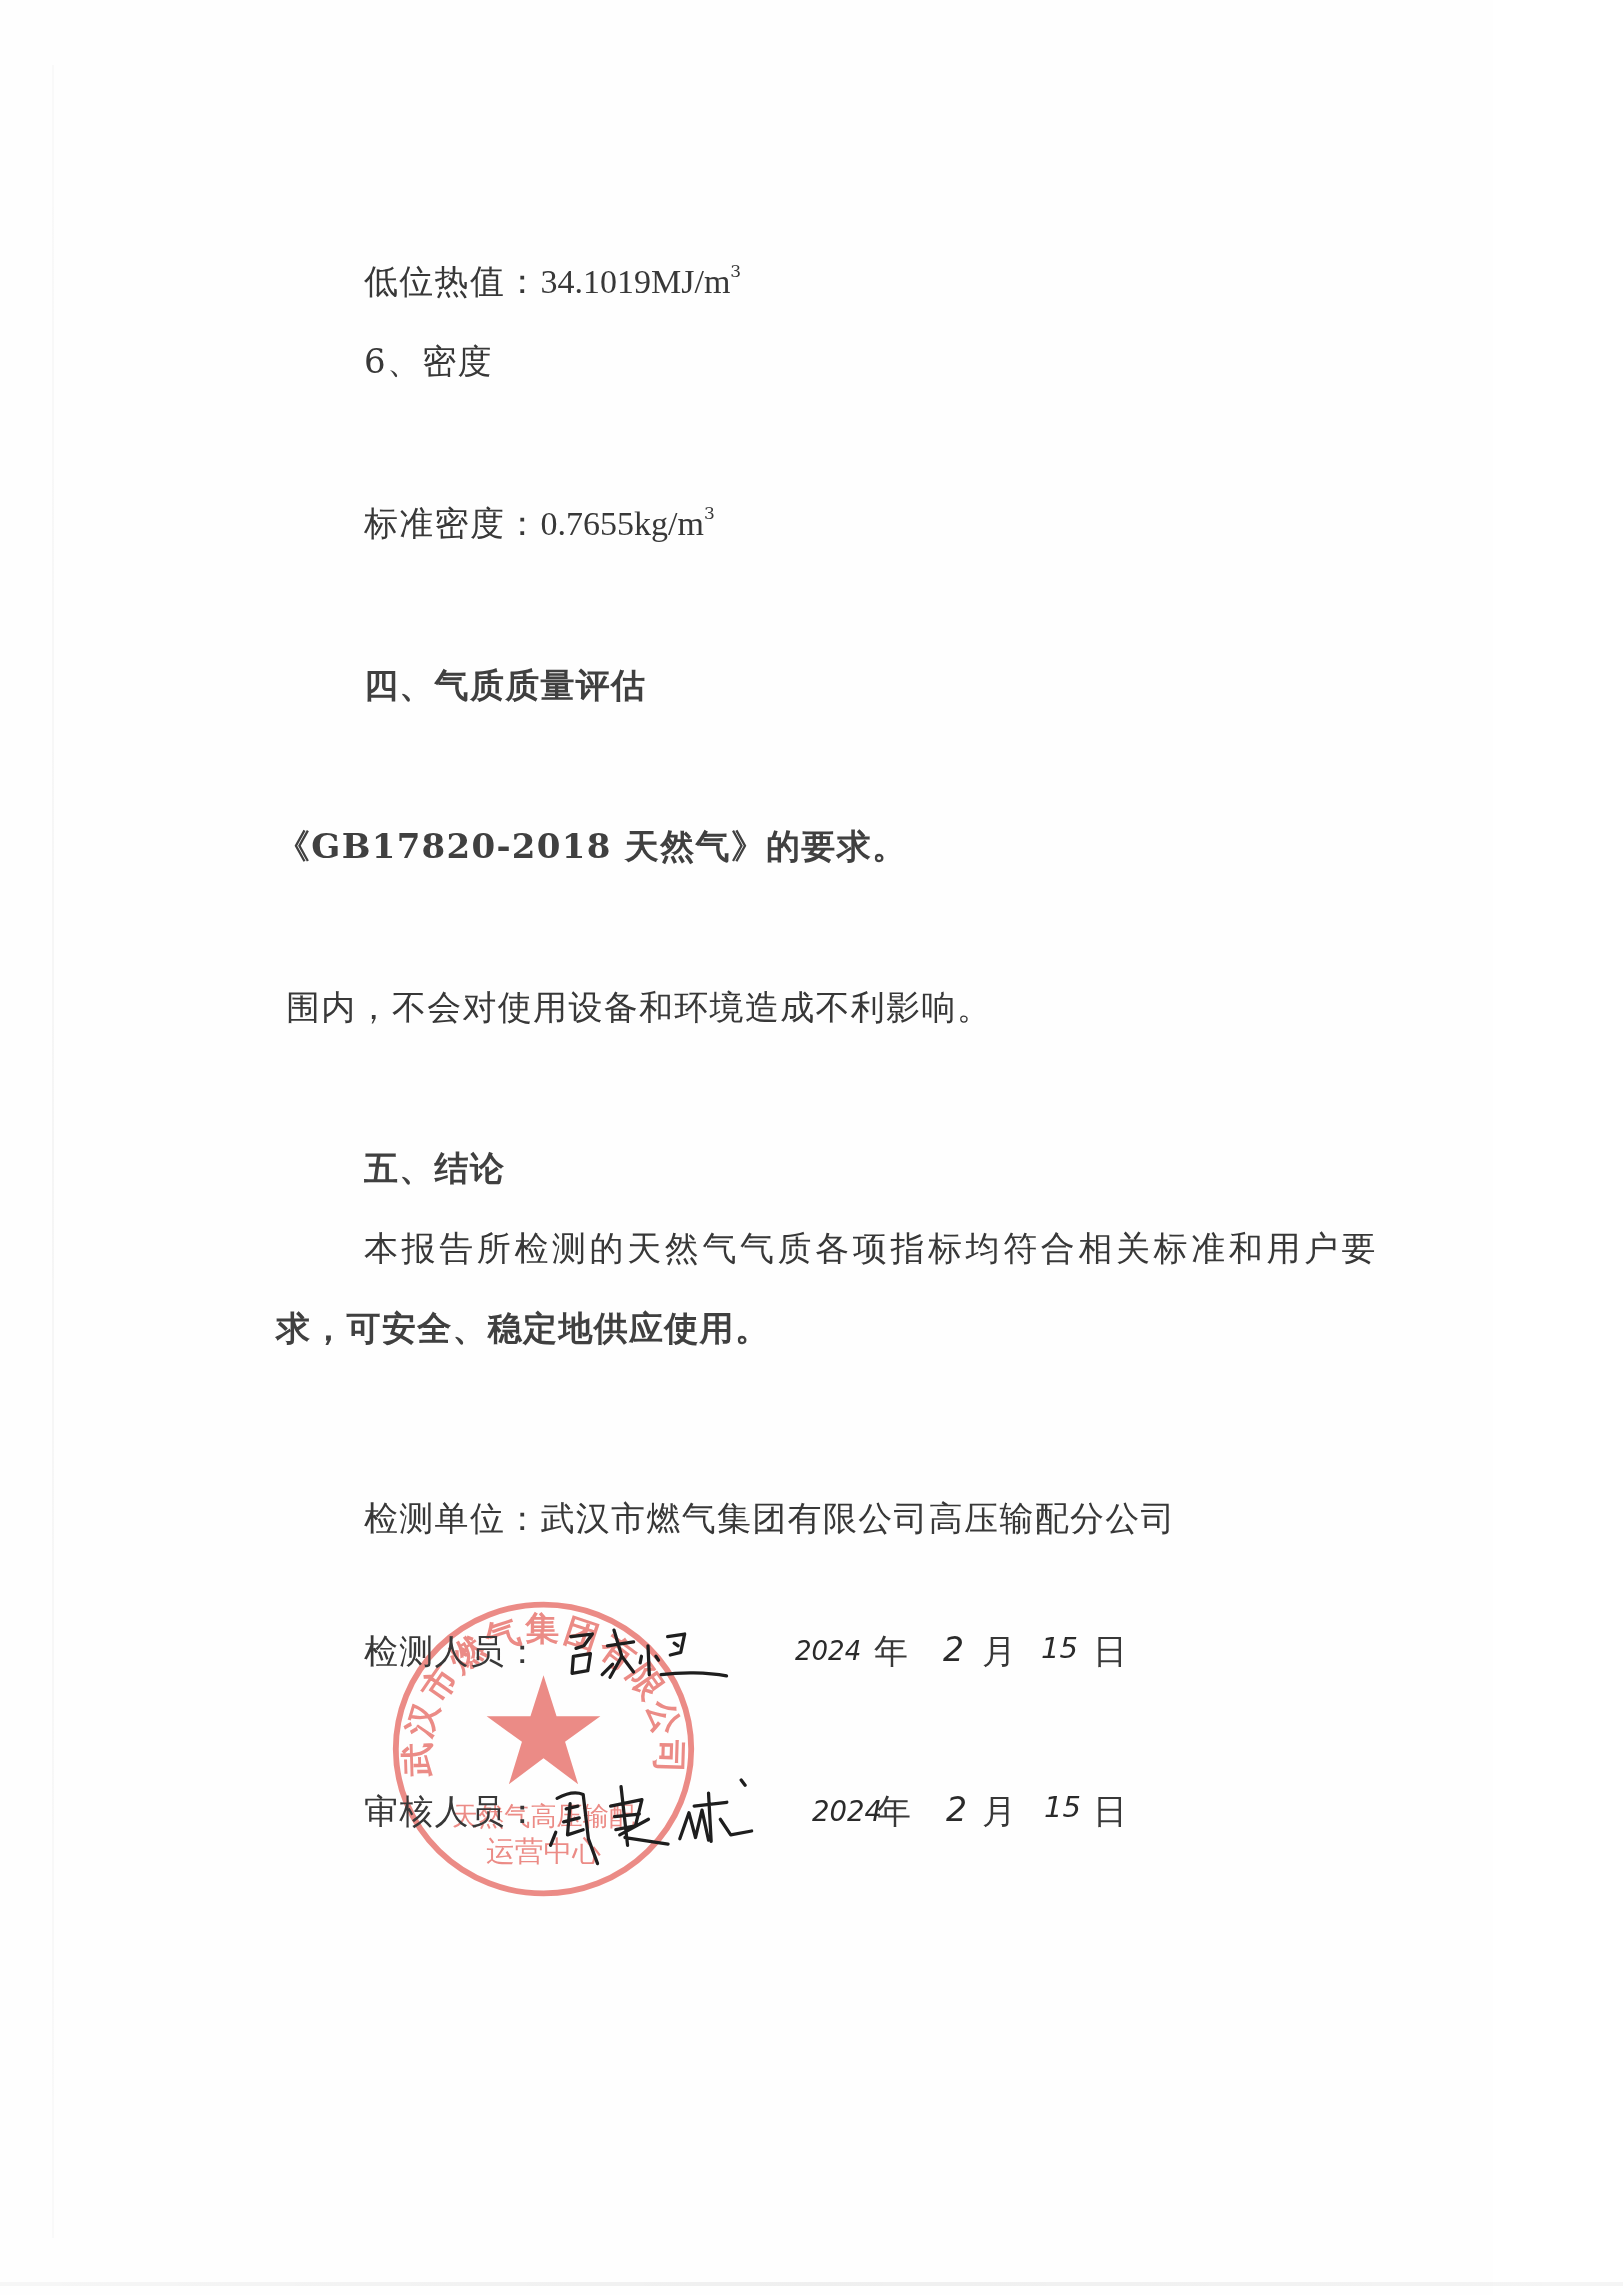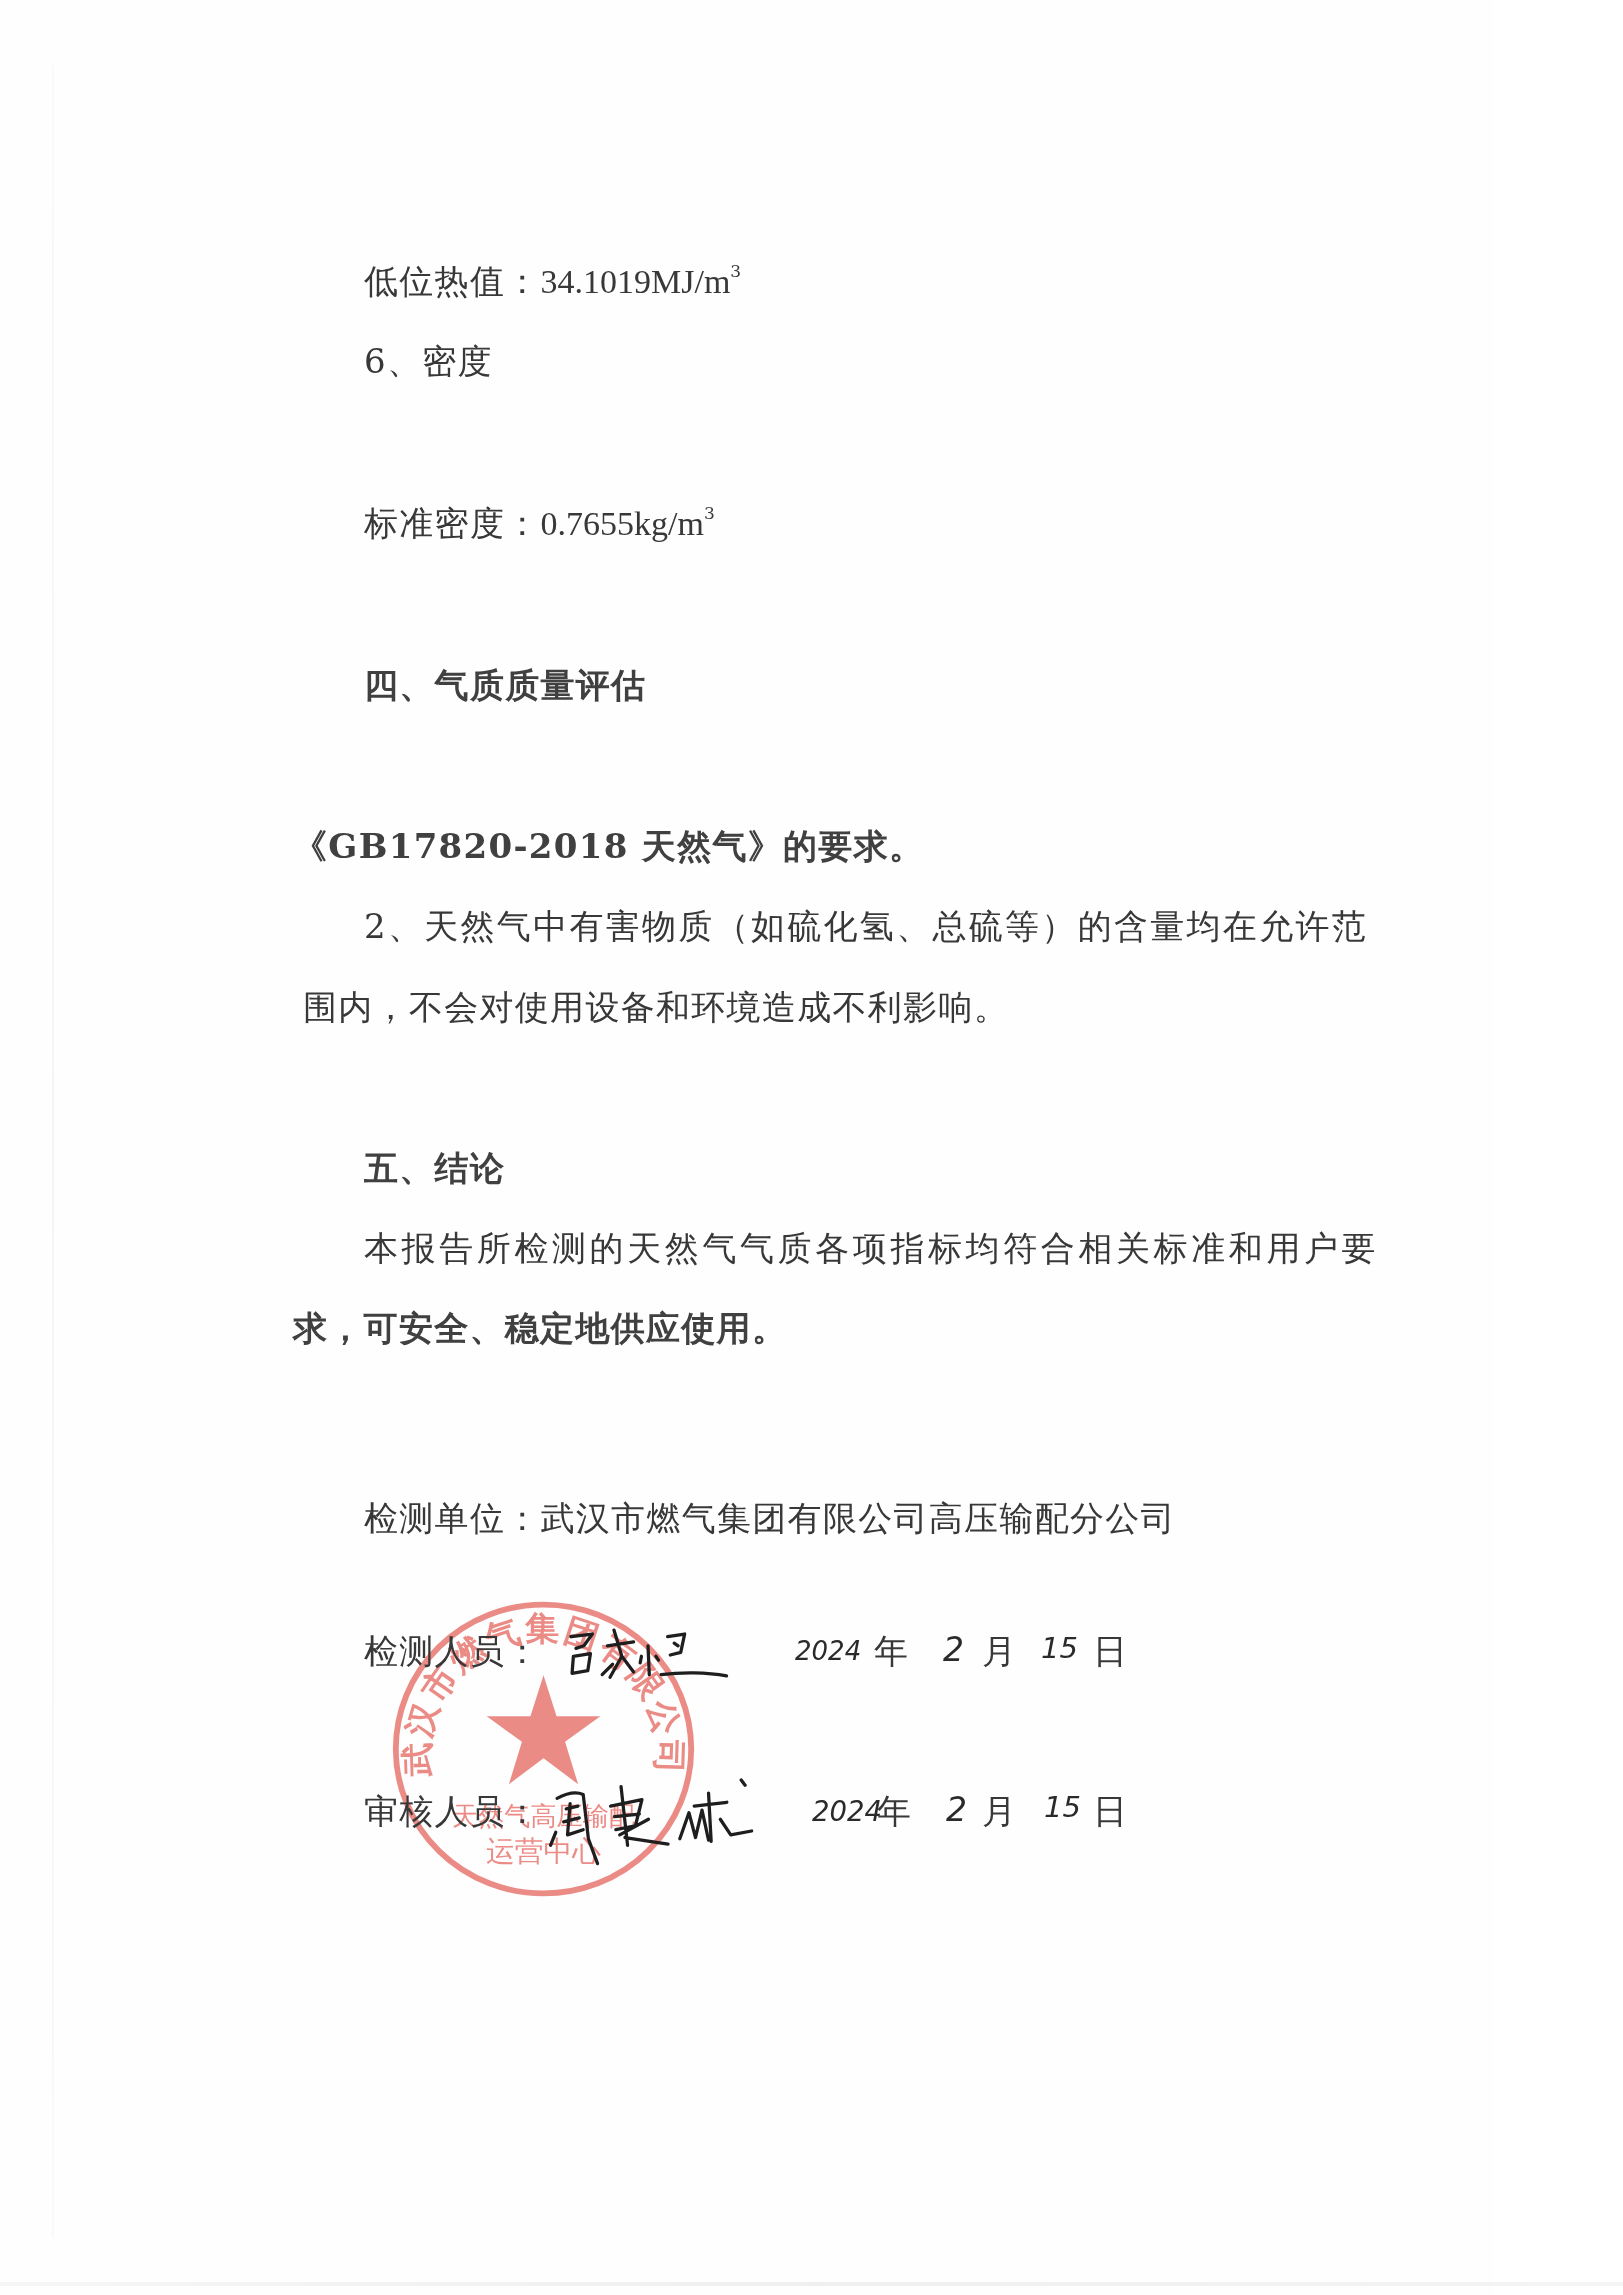--- a/index.html
+++ b/index.html
@@ -46,21 +46,21 @@
     line-height: 39px;
     height: 39px;
     letter-spacing: 1.3px;
     transform-origin: left center;
   }
   .line.bold {
     font-weight: bold;
     color: #404040;
   }
   .indent { left: 364px; }
-  .flush  { left: 293px; text-align: right; }
+  .flush  { left: 276px; text-align: right; }
   .sup {
     font-size: 17px;
     vertical-align: 15.7px;
     line-height: 0;
     letter-spacing: 0;
   }
   .num {
     font-family: "Liberation Serif", "DejaVu Serif", serif;
     letter-spacing: 0;
   }
@@ -98,21 +98,20 @@
 
 
   <div class="line indent" style="top:504px;">
     <span>标准密度：</span><span class="num">0.7655kg/m</span><span class="sup">3</span>
   </div>
 
   <div class="line indent bold" style="top:666px;">四、气质质量评估</div>
 
   <div class="line flush bold" style="top:827px;">《GB17820-2018 天然气》的要求。</div>
 
-  <div class="line indent" style="top:907px; letter-spacing:2.3px;">2、天然气中有害物质（如硫化氢、总硫等）的含量均在允许范</div>
   <div class="line flush" style="top:988px;margin-left:10px;">围内，不会对使用设备和环境造成不利影响。</div>
 
   <div class="line indent bold" style="top:1149px;">五、结论</div>
 
   <div class="line indent" style="top:1229px; letter-spacing:3.6px;">本报告所检测的天然气气质各项指标均符合相关标准和用户要</div>
   <div class="line flush bold" style="top:1309px;">求，可安全、稳定地供应使用。</div>
 
   <div class="line indent" style="top:1471px;margin-top:28px;">
     <span>检测单位：</span><span>武汉市燃气集团有限公司高压输配分公司</span>
   </div>

